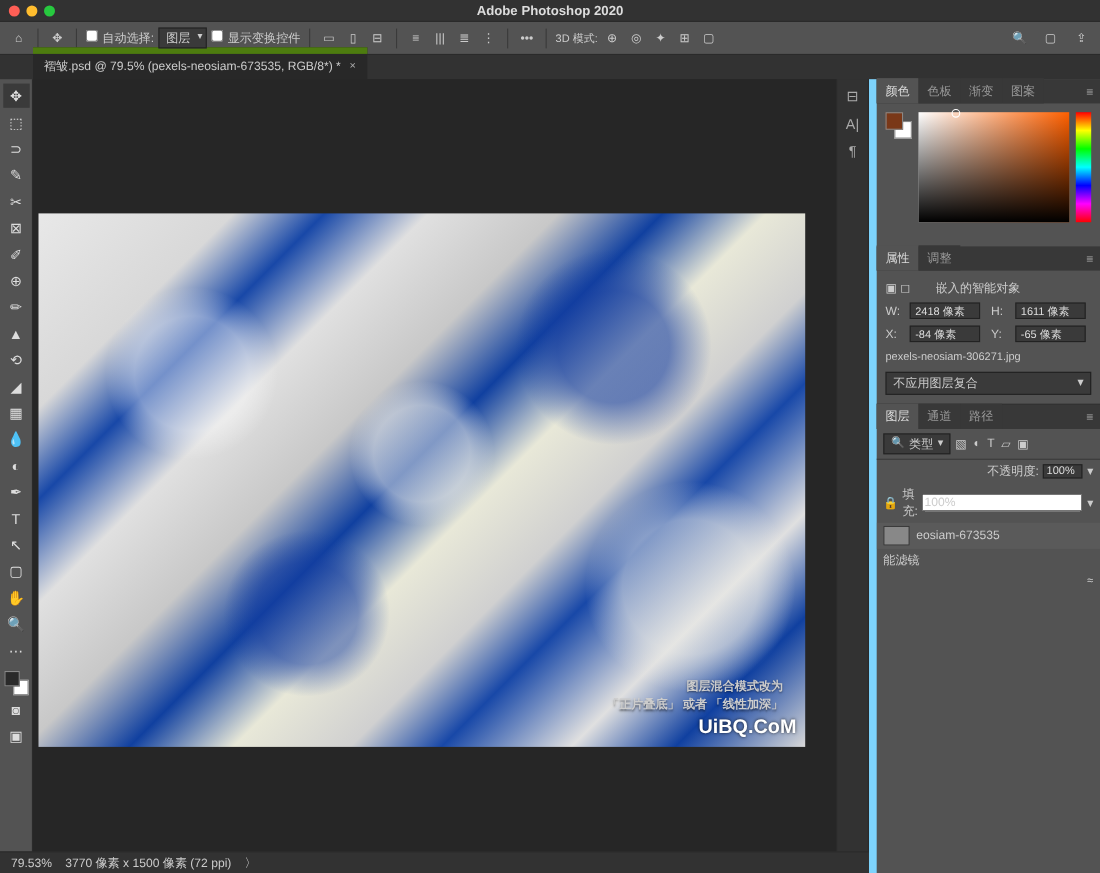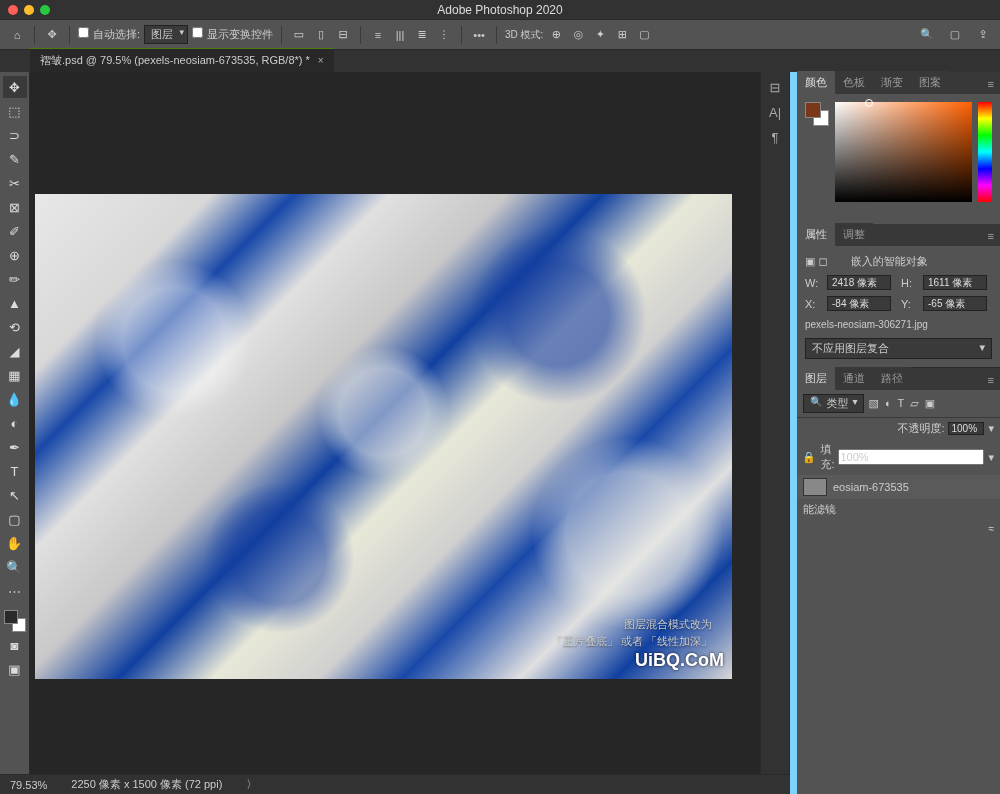--- a/index.html
+++ b/index.html
@@ -1,44 +1,44 @@
 <!DOCTYPE html>
 <html><head>
 <meta charset="utf-8">
 <style>
 *{margin:0;padding:0;box-sizing:border-box;font-family:"Microsoft YaHei",Arial,sans-serif;font-size:11px;color:#ccc}
 body{background:#323232;width:1000px;height:794px;overflow:hidden;position:relative}
 .titlebar{height:20px;background:#323232;display:flex;align-items:center;position:relative;border-bottom:1px solid #2a2a2a}
 .traffic{display:flex;gap:6px;padding-left:8px}
 .traffic span{width:10px;height:10px;border-radius:50%}
 .tr-r{background:#ff5f56}.tr-y{background:#ffbd2e}.tr-g{background:#27c93f}
-.app-title{position:absolute;left:50%;transform:translateX(-50%);font-weight:normal;color:#ddd;font-size:12px}
+.app-title{position:absolute;left:50%;transform:translateX(-50%);font-weight:bold;color:#ddd;font-size:12px}
 .toolbar{height:30px;background:#535353;display:flex;align-items:center;padding:0 8px;gap:4px;border-bottom:1px solid #2a2a2a}
 .tb-icon{width:18px;height:18px;display:flex;align-items:center;justify-content:center;color:#ccc;font-size:11px}
 .tb-sep{width:1px;height:18px;background:#3a3a3a;margin:0 4px}
 .tb-check{display:flex;align-items:flex-start;gap:4px;font-size:11px}
 .tb-check input{width:11px;height:11px}
 .tb-select{background:#3a3a3a;border:1px solid #222;padding:1px 14px 1px 6px;font-size:11px;position:relative}
 .tb-select::after{content:"▾";position:absolute;right:3px;top:1px;font-size:9px}
 .tb-right{margin-left:auto;display:flex;gap:10px}
 .doc-tab-bar{height:22px;background:#323232;display:flex;align-items:flex-end;padding-left:30px}
-.doc-tab{background:#282828;padding:4px 10px;font-size:11px;color:#ddd;display:flex;align-items:center;gap:8px;border-top:1px solid #4d7c0f}
+.doc-tab{background:#282828;padding:4px 10px;font-size:11px;color:#ddd;display:flex;align-items:center;gap:8px;border-top:6px solid #4d7c0f}
 .doc-tab .x{font-size:10px;color:#aaa}
 .main{display:flex;height:722px}
 .tools{width:30px;background:#535353;display:flex;flex-direction:column;align-items:center;padding-top:4px;gap:2px;border-right:1px solid #2a2a2a}
 .tool{width:24px;height:22px;display:flex;align-items:center;justify-content:center;font-size:13px;color:#ddd;position:relative}
 .tool.active{background:#3a3a3a}
 .swatch{width:22px;height:22px;position:relative;margin-top:6px}
 .swatch .fg{width:14px;height:14px;background:#2a2a2a;border:1px solid #888;position:absolute;top:0;left:0}
 .swatch .bg{width:14px;height:14px;background:#fff;border:1px solid #888;position:absolute;bottom:0;right:0}
 .canvas-area{flex:1;background:#262626;position:relative;overflow:hidden}
 .canvas-img{position:absolute;left:5px;top:122px;width:697px;height:485px}
 .fabric{width:100%;height:100%;background:linear-gradient(135deg,#e8e8e8 0%,#d8d8d8 15%,#1848a8 22%,#e0e0e0 30%,#c8c8c8 40%,#1040a0 48%,#e8e8d8 56%,#d0d0d0 65%,#1848a8 72%,#e0e0e0 82%,#1040a0 90%,#d8d8d8 100%);position:relative;overflow:hidden}
 .fabric::before{content:"";position:absolute;inset:0;background:radial-gradient(circle at 20% 30%,rgba(255,255,255,.4) 8%,transparent 12%),radial-gradient(circle at 50% 45%,rgba(240,240,235,.5) 10%,transparent 15%),radial-gradient(circle at 75% 25%,rgba(20,60,160,.6) 8%,transparent 14%),radial-gradient(circle at 85% 70%,rgba(235,235,230,.5) 9%,transparent 14%),radial-gradient(circle at 35% 75%,rgba(20,60,160,.5) 8%,transparent 13%)}
-.overlay-text{position:absolute;right:20px;bottom:30px;text-align:right;color:#e8c040;font-size:22px;font-weight:400;line-height:1.5;text-shadow:0 1px 2px rgba(0,0,0,.5)}
+.overlay-text{position:absolute;right:20px;bottom:30px;text-align:right;color:#e8c040;font-size:22px;font-weight:700;line-height:1.5;text-shadow:0 1px 2px rgba(0,0,0,.5)}
 .watermark{position:absolute;right:8px;bottom:8px;color:#fff;font-size:18px;font-weight:bold;text-shadow:0 0 3px rgba(0,0,0,.8)}
 .mid-strip{width:30px;background:#323232;border-left:1px solid #2a2a2a;border-right:1px solid #2a2a2a;display:flex;flex-direction:column;align-items:center;padding-top:8px;gap:10px}
 .mid-strip span{font-size:13px;color:#aaa}
 .panels{width:210px;background:#535353;display:flex;flex-direction:column;border-left:7px solid #7dd3fc}
 .panel-tabs{display:flex;background:#383838;height:22px;align-items:flex-end}
 .ptab{padding:4px 8px;font-size:11px;color:#999;background:#383838}
 .ptab.active{background:#535353;color:#ddd}
 .ptab-menu{margin-left:auto;padding:4px 6px;color:#aaa;font-size:11px}
 .color-panel{height:130px;padding:8px;display:flex;gap:6px}
 .color-sw{width:24px;height:24px;position:relative}
@@ -65,21 +65,21 @@
 .bm-item.highlight{background:#0a63c9;color:#fff}
 .bm-sep{height:1px;background:#bbb;margin:2px 0}
 .bm-circle{position:absolute;border:2px solid #e85028;border-radius:10px;pointer-events:none}
 .layer-opts{display:flex;justify-content:flex-end;gap:4px;padding:3px 6px;font-size:10px;align-items:center}
 .layer-opts input{width:36px;background:#3a3a3a;border:1px solid #222;padding:0 2px;font-size:10px;color:#ddd}
 .layer-locks{display:flex;justify-content:flex-end;gap:4px;padding:3px 6px;font-size:10px;align-items:center}
 .layer-list{flex:1;overflow:hidden}
 .layer-item{display:flex;align-items:center;padding:3px 6px;gap:6px;font-size:10px;color:#ddd}
 .layer-item.sel{background:#5a5a5a}
 .layer-thumb{width:24px;height:18px;background:#888;border:1px solid #333}
-.statusbar{position:absolute;bottom:0;left:0;right:210px;height:20px;background:#323232;display:flex;align-items:center;padding:0 10px;gap:24px;font-size:10px;color:#aaa;border-top:1px solid #2a2a2a}
+.statusbar{position:absolute;bottom:0;left:0;right:210px;height:20px;background:#323232;display:flex;align-items:center;padding:0 10px;gap:12px;font-size:10px;color:#aaa;border-top:1px solid #2a2a2a}
 </style>
 </head>
 <body>
 
 <div class="titlebar">
   <div class="traffic">
     <span class="tr-r"></span>
     <span class="tr-y"></span>
     <span class="tr-g"></span>
   </div>
@@ -265,15 +265,15 @@
           <span>能滤镜</span>
         </div>
         <div class="layer-item" style="justify-content:flex-end">≈</div>
       </div>
     </div>
   </div>
 </div>
 
 <div class="statusbar">
   <span>79.53%</span>
-  <span>2250 像素 x 1500 像素 (72 ppi)</span>
+  <span>3770 像素 x 1500 像素 (72 ppi)</span>
   <span>〉</span>
 </div>
 
 </body></html>

